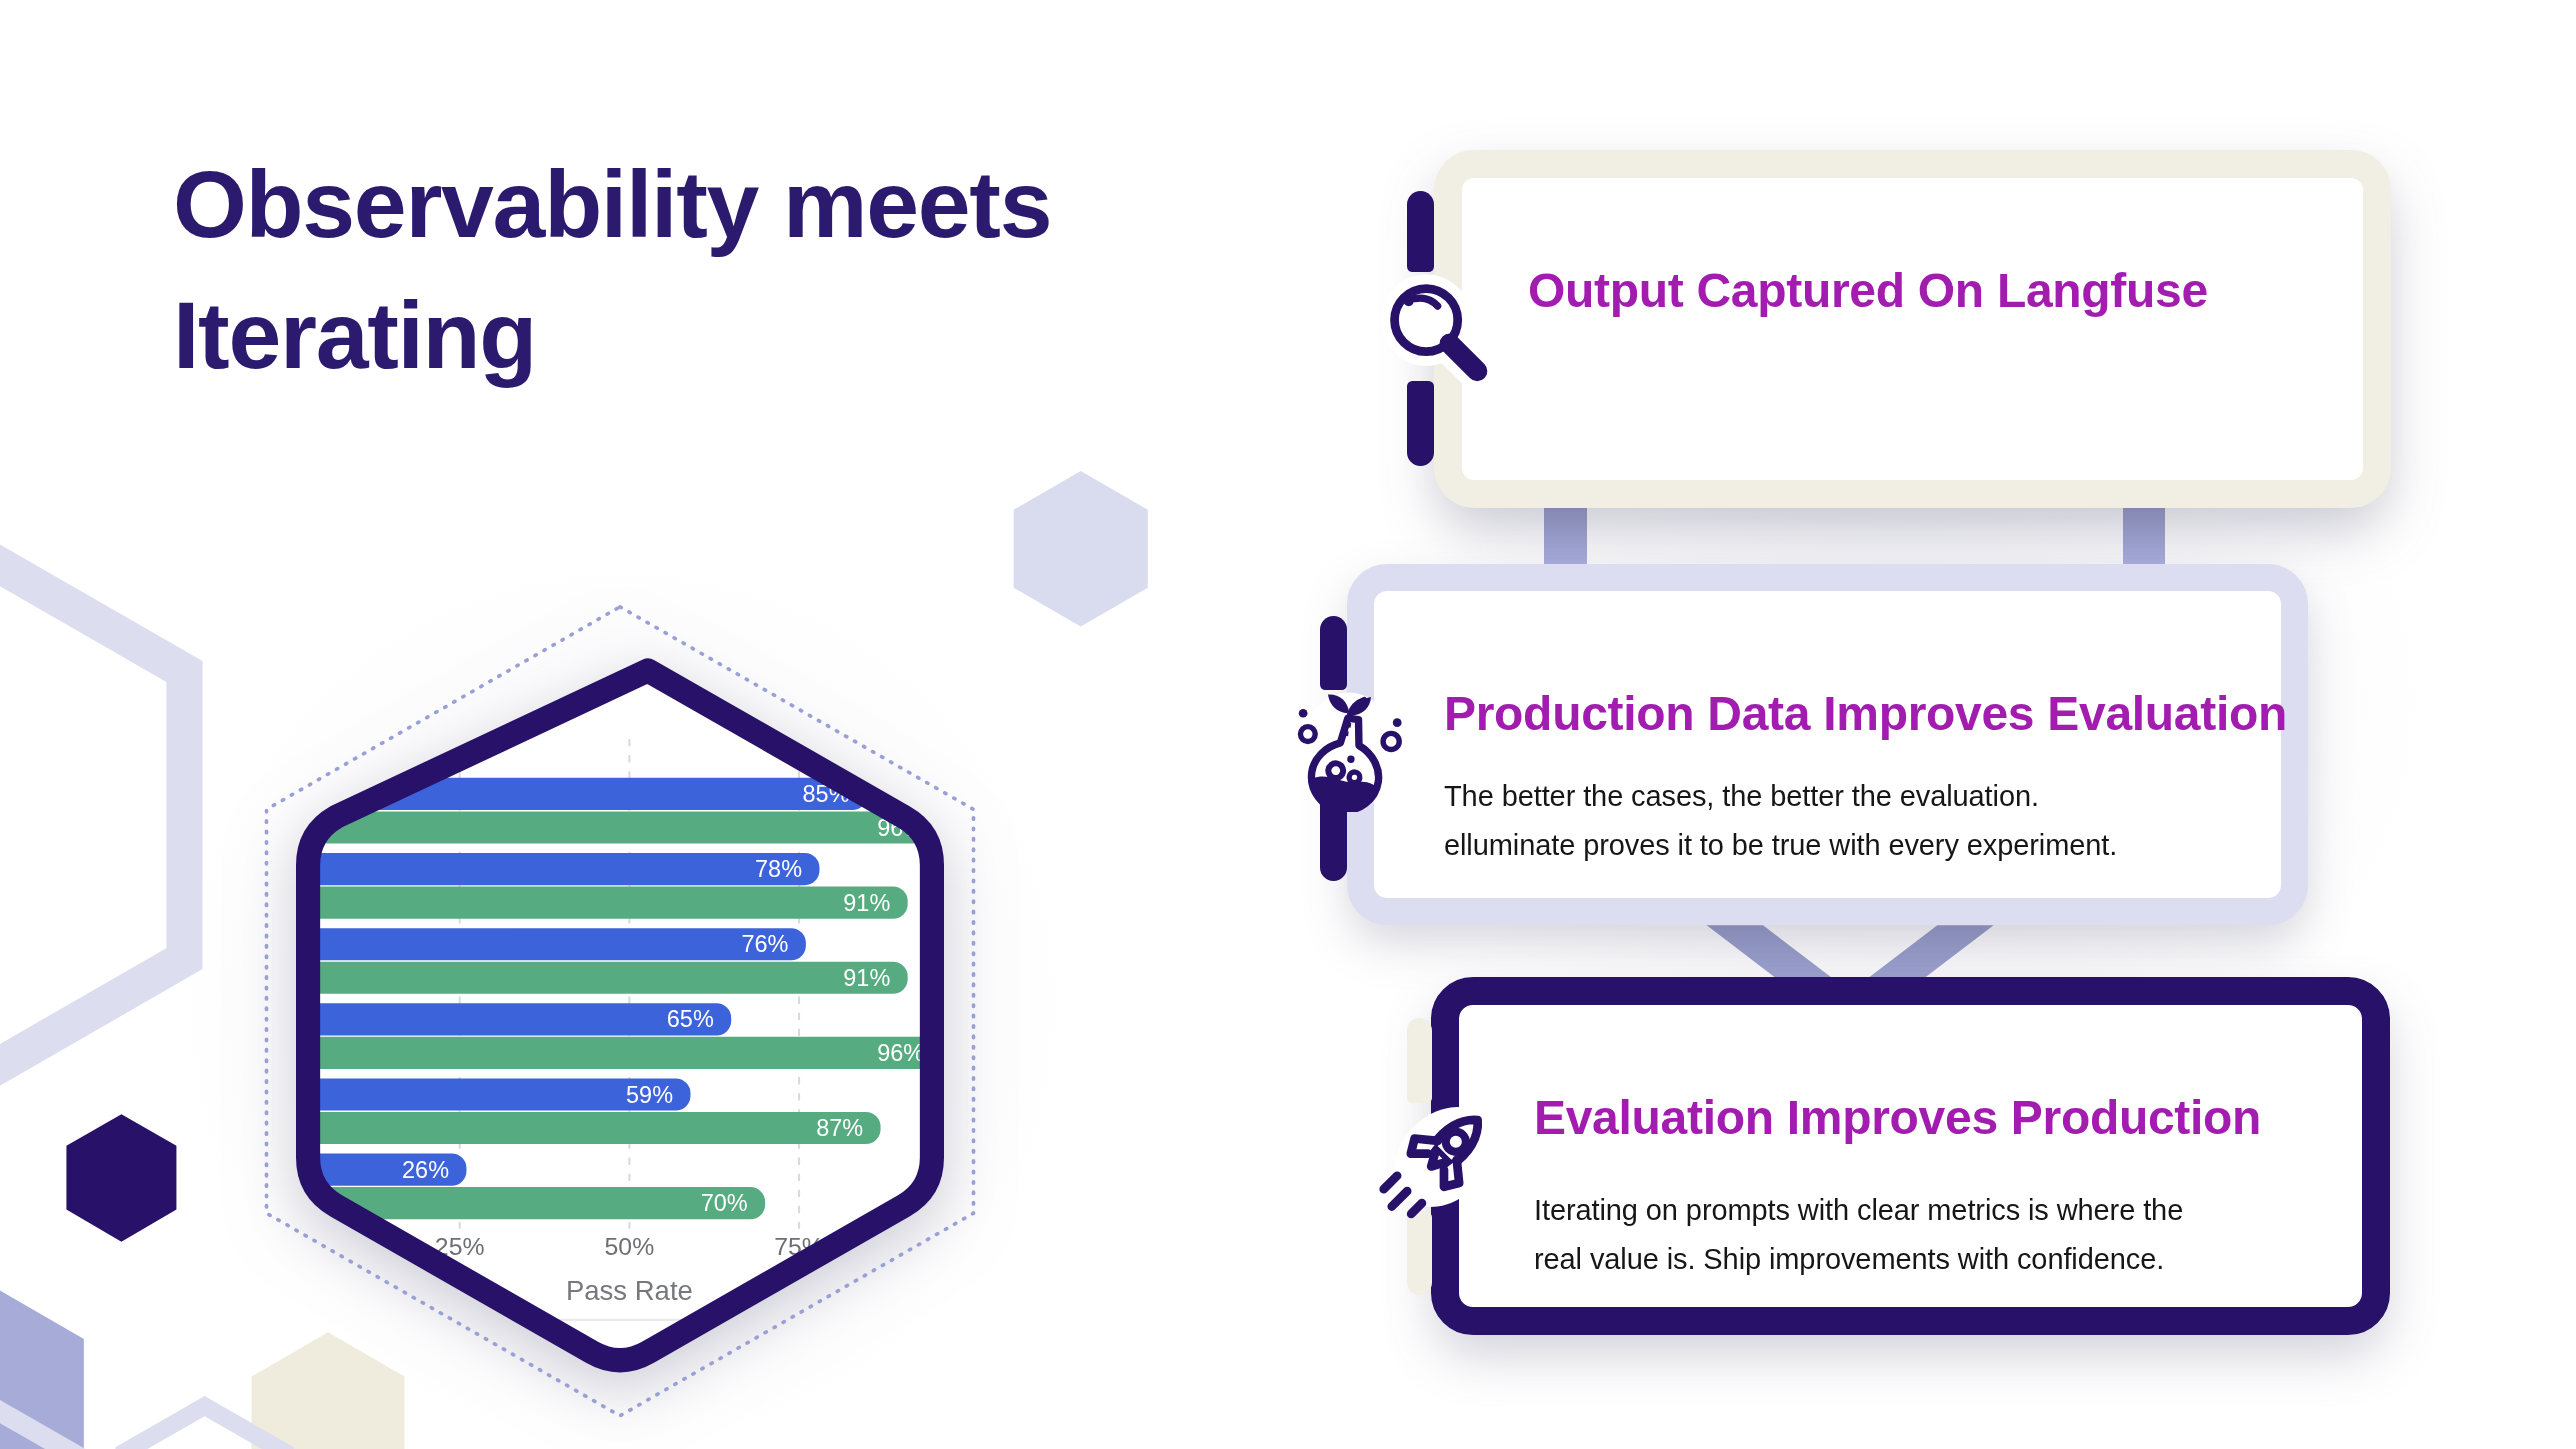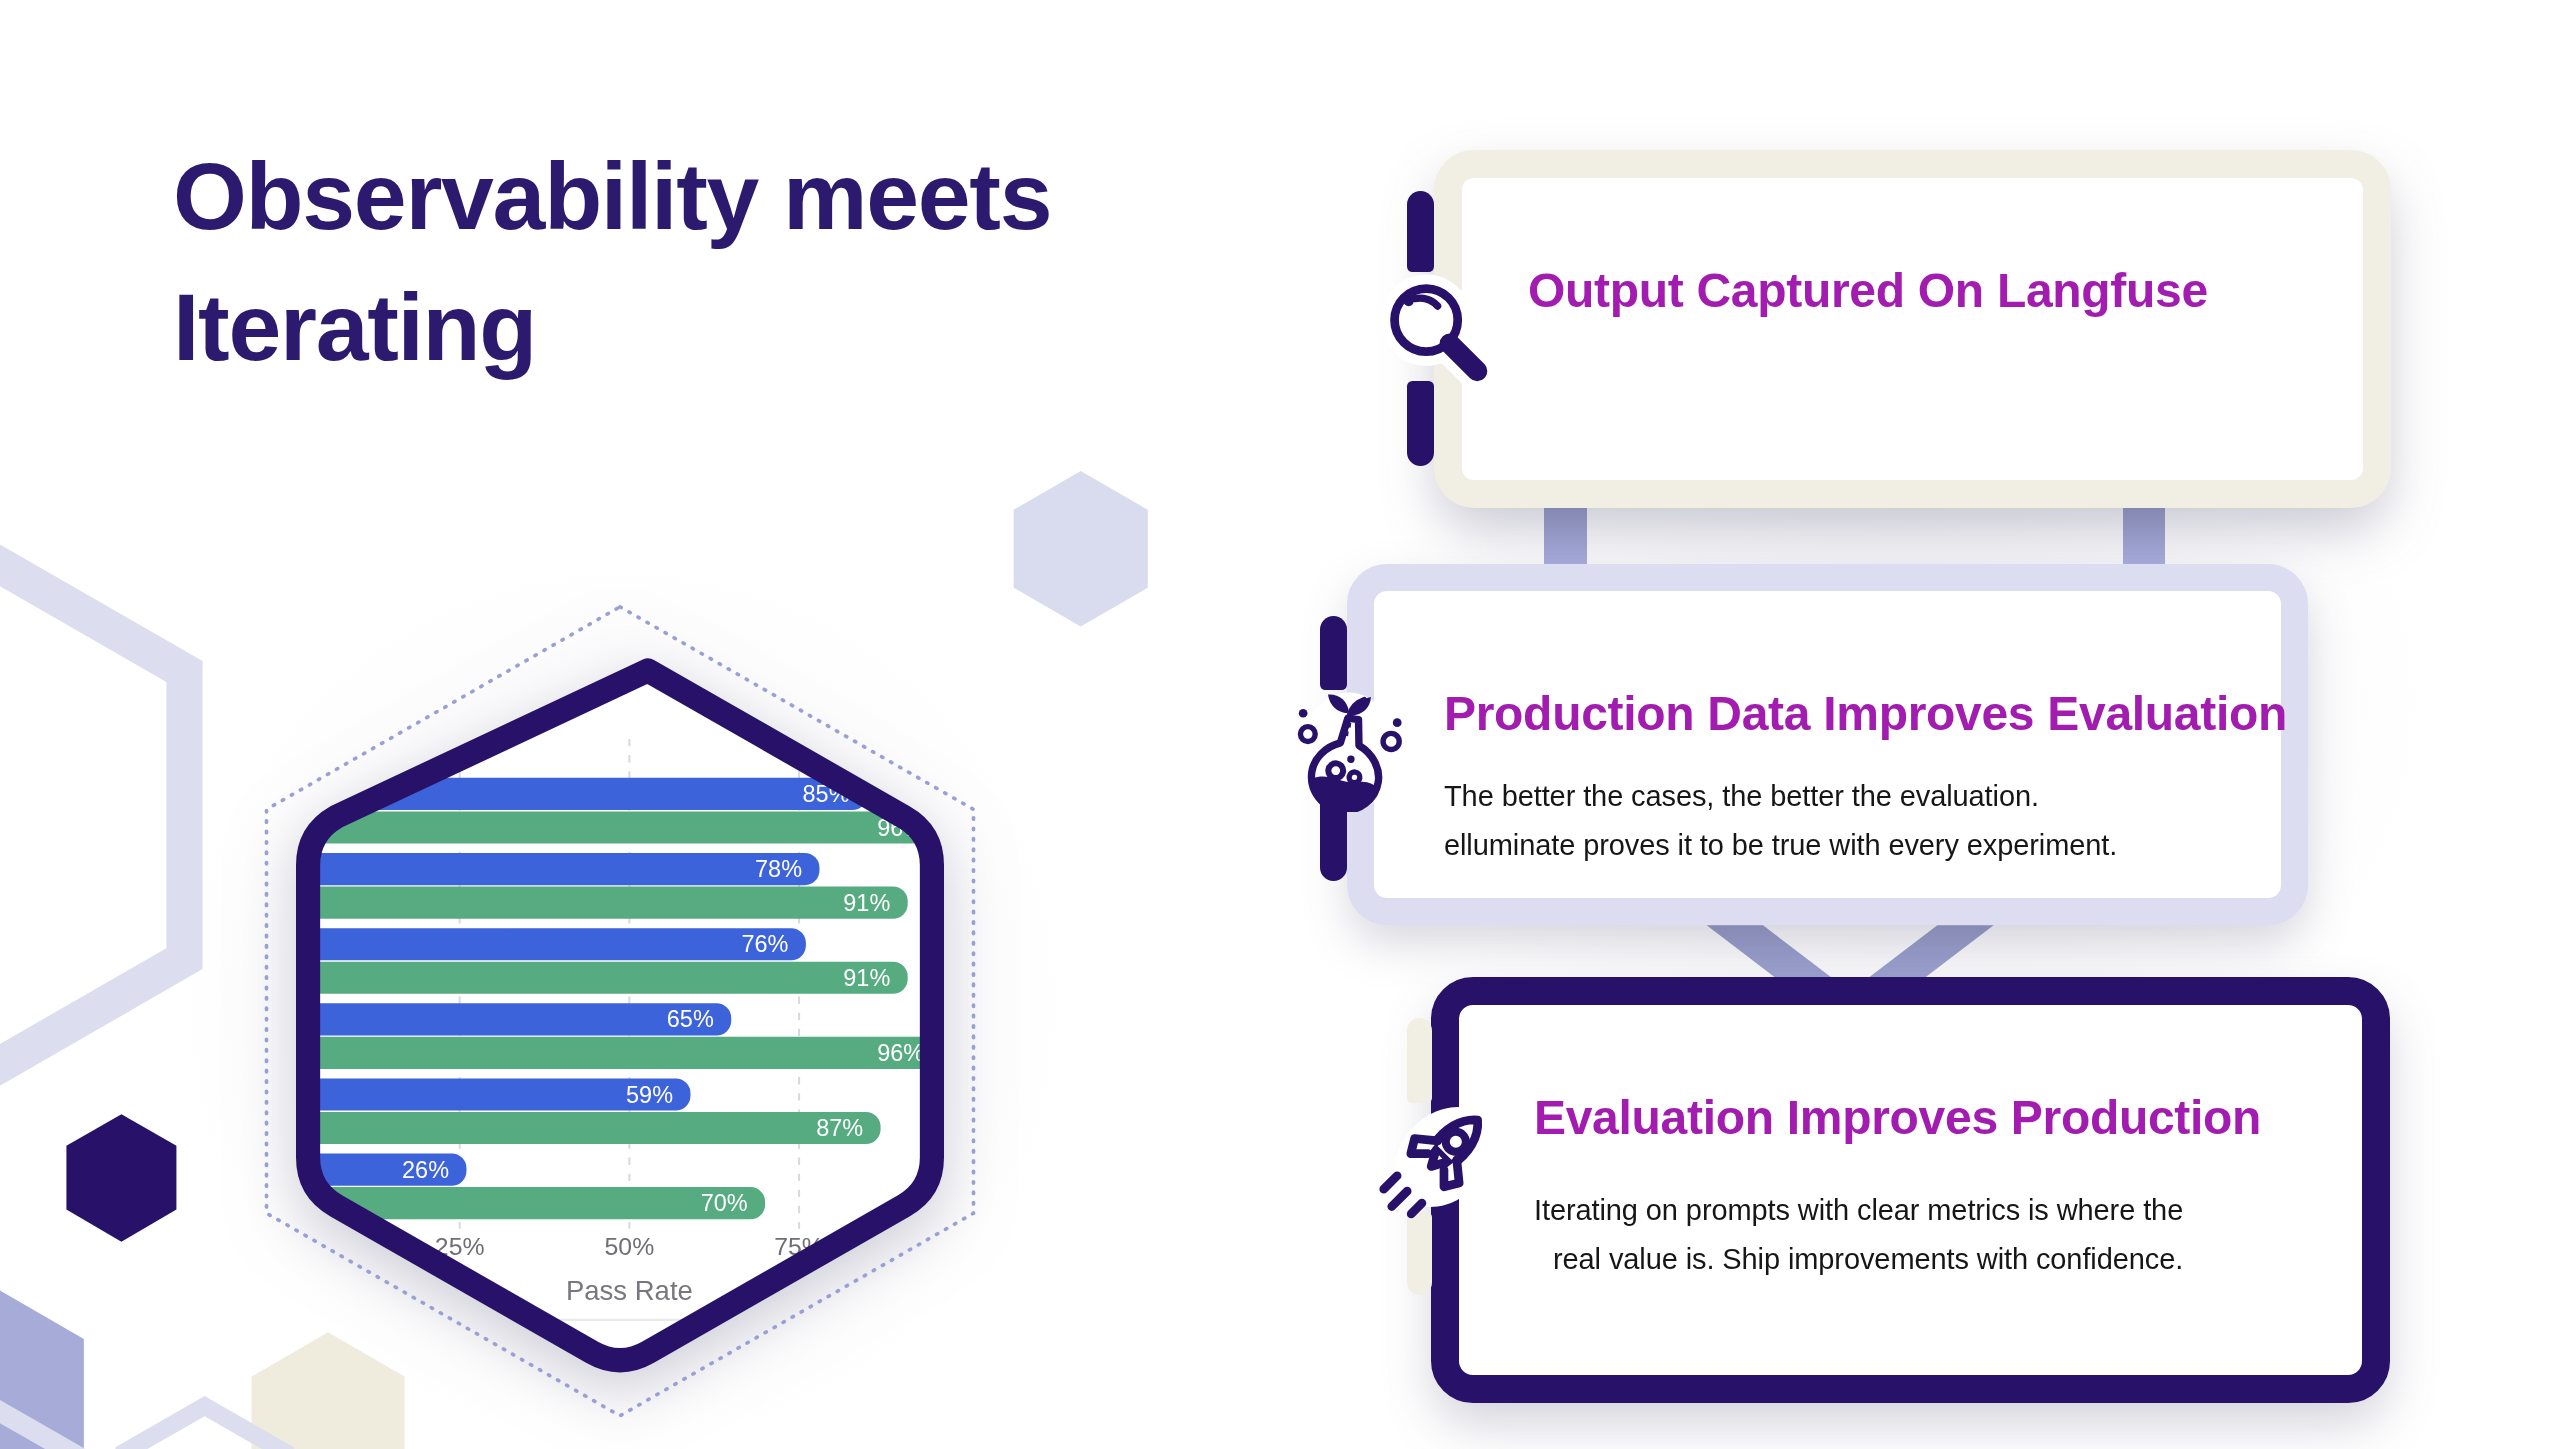--- a/index.html
+++ b/index.html
@@ -7,35 +7,35 @@
     width:2576px;height:1449px;overflow:hidden;position:relative;
     font-family:"Liberation Sans","DejaVu Sans",sans-serif;
     background:
       radial-gradient(738px 604px at 1912px 704px, rgba(125,125,160,.10), transparent 70%),
       radial-gradient(637px 637px at 624px 1006px, rgba(125,125,160,.09), transparent 70%),
       #ffffff;
   }
   .abs{position:absolute;}
   
   #page-title{
-    left:173px;top:131px;
+    left:173px;top:139px;
     font-size:95px;font-weight:700;letter-spacing:-1.3px;
     line-height:131px;color:#2c1a6e;white-space:pre-line;
   }
   
   .card{box-sizing:border-box;background:#fff;position:absolute;}
   #card-1{left:1434px;top:150px;width:957px;height:358px;
     border:28px solid #f1eee3;border-radius:40px;
     box-shadow:0 24px 54px -4px rgba(100,100,130,.35);}
   #card-2{left:1347px;top:564px;width:961px;height:361px;
     border:27px solid #dcddf0;border-radius:40px;
     box-shadow:0 20px 47px -4px rgba(100,100,130,.28);}
-  #card-3{left:1431px;top:977px;width:959px;height:426px;
+  #card-3{left:1431px;top:977px;width:959px;height:358px;
     border:28px solid #281168;border-radius:42px;
-    box-shadow:0 23px 51px -4px rgba(100,100,130,.30);text-align:right;}
+    box-shadow:0 23px 51px -4px rgba(100,100,130,.30);}
   .card-title{
     position:absolute;font-size:48px;font-weight:700;color:#a21caf;
     letter-spacing:-0.3px;white-space:nowrap;
   }
   .card-body{
     position:absolute;font-size:29px;font-weight:400;color:#161616;
     line-height:49px;letter-spacing:-0.1px;white-space:nowrap;
   }
   
   .sidebar-seg{position:absolute;width:27px;}

